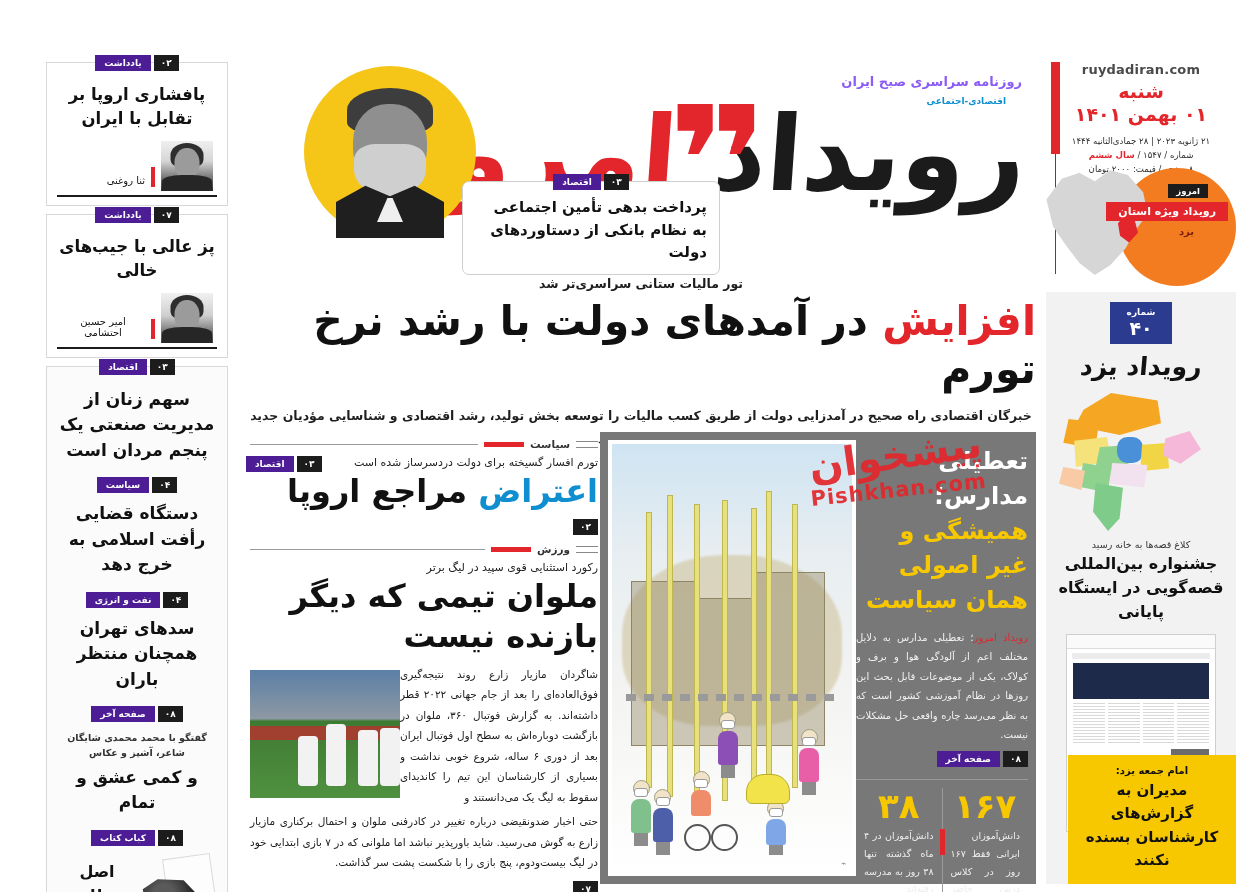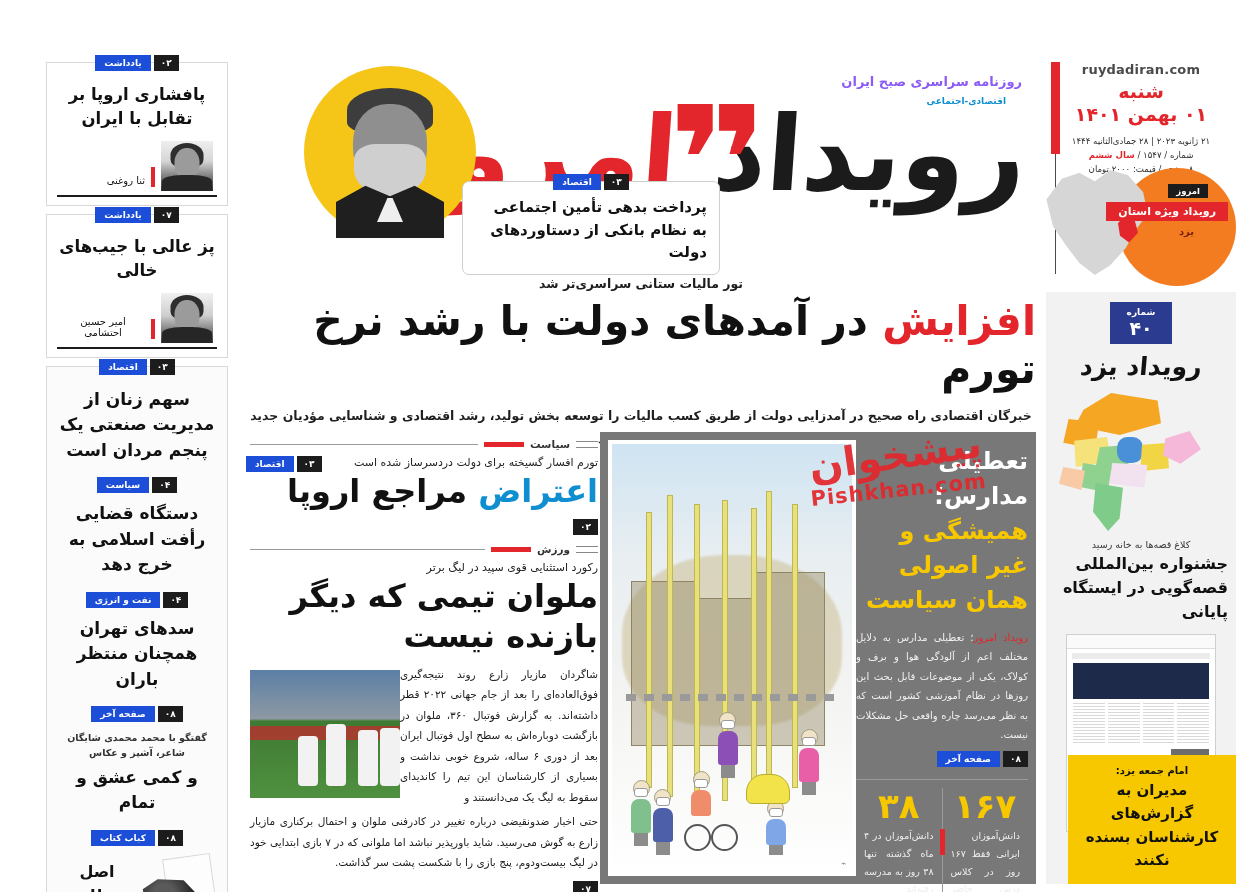--- a/index.html
+++ b/index.html
@@ -9,21 +9,21 @@
     font-family:"DejaVu Sans","Liberation Sans",sans-serif;
     color:#111;
     direction:rtl;
   }
   .page{position:relative;width:1250px;height:892px;background:#fff;}
 
   
   .red{color:#e3262b;}
   .badge-row{display:flex;align-items:center;justify-content:center;gap:3px;direction:rtl;}
   .sec-tag{
-    background:#1d4ed8;color:#fff;font-size:9px;font-weight:bold;
+    background:#4c1d95;color:#fff;font-size:9px;font-weight:bold;
     padding:2px 9px;line-height:12px;white-space:nowrap;letter-spacing:.3px;
   }
   .pg-tag{
     background:#1c1c1c;color:#fff;font-size:9px;font-weight:bold;
     padding:2px 7px;line-height:12px;white-space:nowrap;
   }
 
   
   .left-col{position:absolute;left:46px;top:62px;width:182px;}
   .note-card{
@@ -137,21 +137,21 @@
   
   .yazd{position:absolute;right:14px;top:292px;width:190px;background:#f2f2f2;height:592px;}
   .num-box{width:62px;margin:10px auto 6px;background:#2b3b8f;color:#fff;text-align:center;
     padding:4px 0 6px;}
   .num-box .lbl{font-size:9px;font-weight:bold;line-height:12px;}
   .num-box .val{font-size:19px;font-weight:bold;line-height:20px;}
   .yazd-logo{text-align:center;font-size:25px;font-weight:bold;margin:8px 0 2px;transform:skewX(-5deg);}
   .prov-map{position:relative;width:172px;height:150px;margin:2px auto 6px;}
   .prov-map i{position:absolute;display:block;}
   .yz-kicker{font-size:9.5px;text-align:center;color:#333;margin:4px 8px 2px;}
-  .yz-title{font-size:16px;font-weight:bold;line-height:1.5;margin:2px 8px 10px;}
+  .yz-title{font-size:16px;font-weight:bold;line-height:1.5;text-align:center;margin:2px 8px 10px;}
   .paper-thumb{width:148px;height:196px;margin:0 auto;background:#fff;border:1px solid #cfcfcf;
     position:relative;overflow:hidden;}
   .paper-thumb .ph-head{height:13px;border-bottom:1px solid #ddd;background:#fafafa;}
   .paper-thumb .ph-band{margin:4px 5px;height:6px;background:#ececec;}
   .paper-thumb .ph-img{margin:3px 6px;height:36px;background:#1d2a4a;}
   .paper-thumb .ph-cols{display:flex;gap:3px;margin:4px 6px;}
   .paper-thumb .ph-cols span{flex:1;height:42px;
     background:repeating-linear-gradient(180deg,#d9d9d9 0 1px,#fff 1px 3px);}
   .paper-thumb .ph-img2{margin:3px 6px;height:26px;width:38px;background:#6c6c6c;}
   .paper-thumb .ph-cols2{display:flex;gap:3px;margin:4px 6px;}

